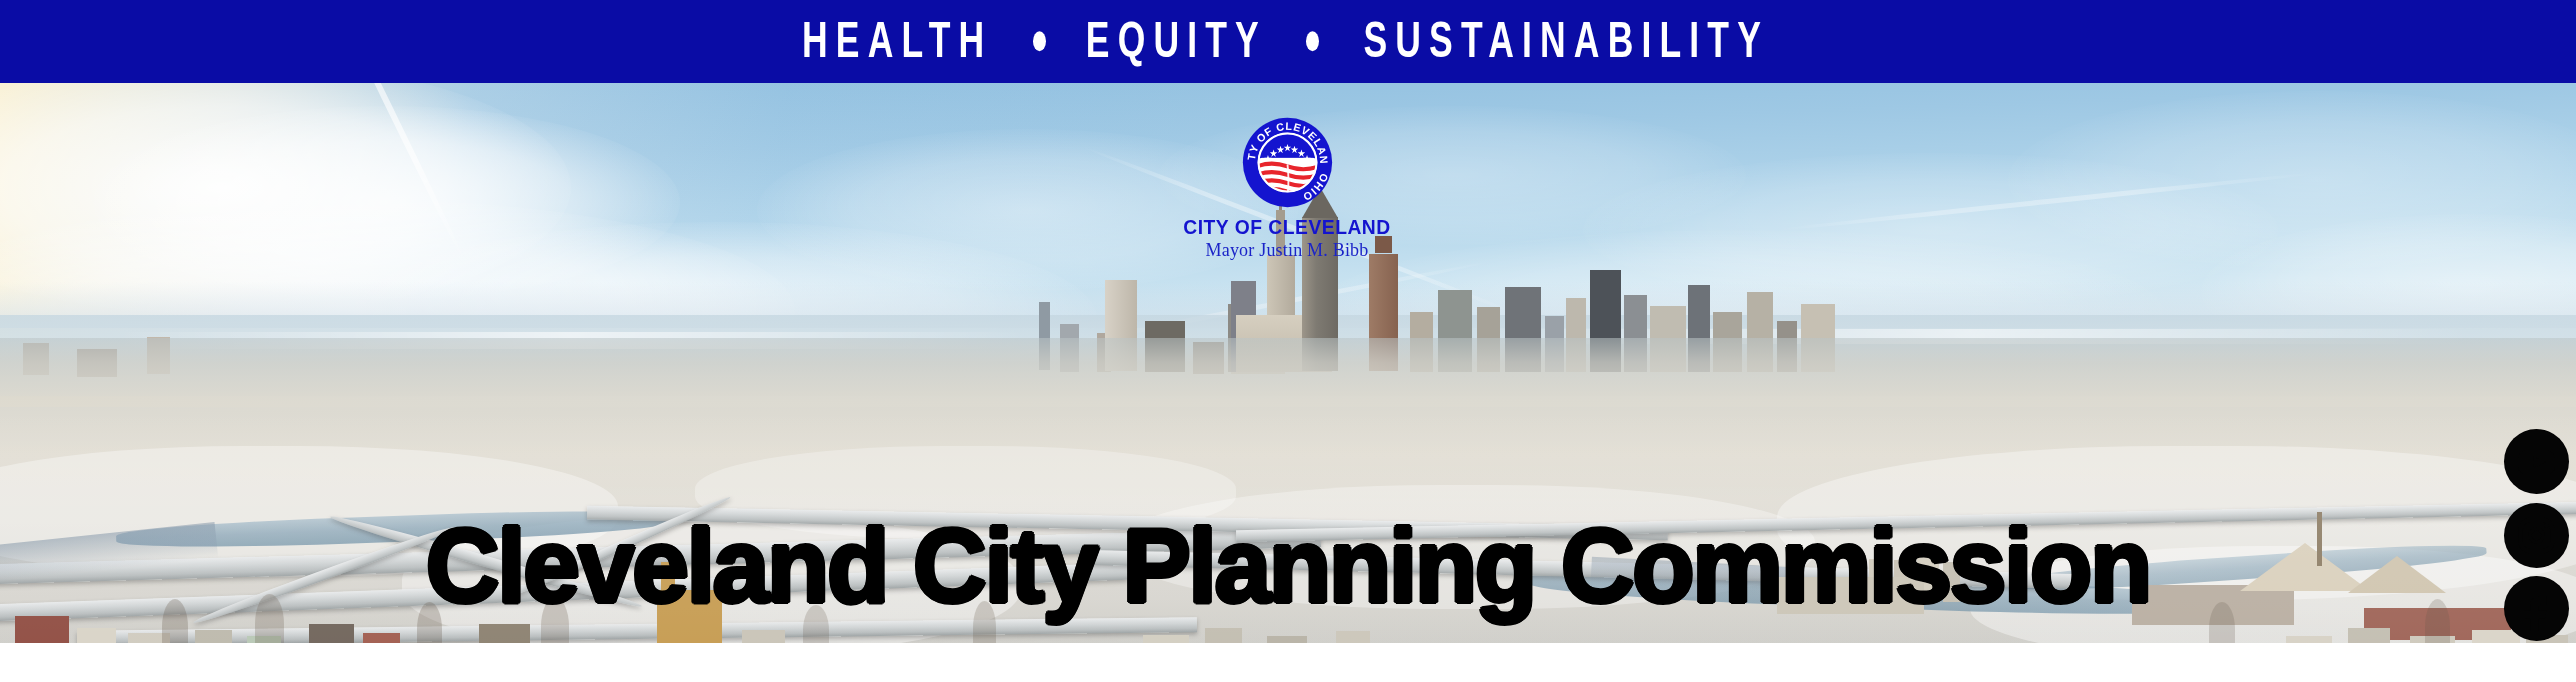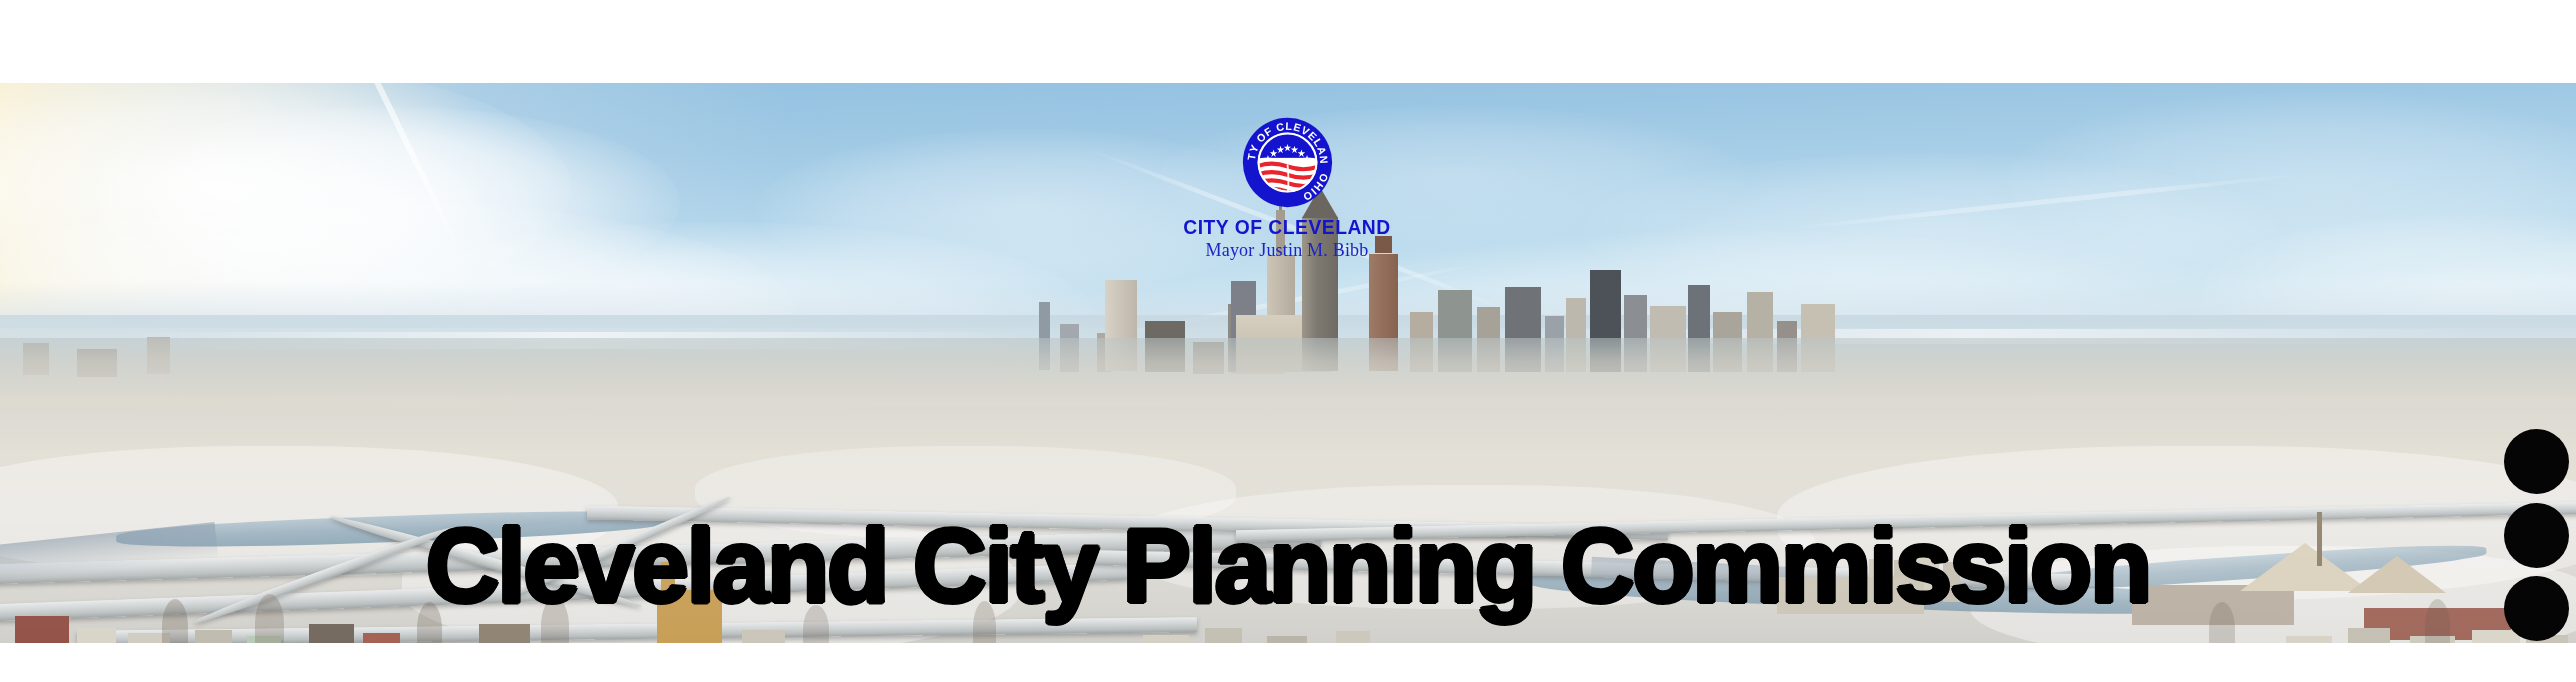--- a/index.html
+++ b/index.html
@@ -288,20 +288,29 @@
     height: 39px;
     background: #ffffff;
     z-index: 35;
   }
 </style>
 </head>
 <body>
 
 <div id="page">
 
+  <div id="tagline-bar">
+    <div class="tagline-inner">
+      <span class="tagline-word">HEALTH</span>
+      <span class="tagline-dot"></span>
+      <span class="tagline-word">EQUITY</span>
+      <span class="tagline-dot"></span>
+      <span class="tagline-word">SUSTAINABILITY</span>
+    </div>
+  </div>
 
   <div id="photo">
 
     <div class="sky"></div>
 
     <div class="cloud" style="left:-124px; top:-23px; width:695px; height:255px;"></div>
     <div class="cloud" style="left:93px; top:23px; width:587px; height:193px; opacity:.85;"></div>
     <div class="cloud" style="left:-93px; top:116px; width:888px; height:224px; opacity:.9;"></div>
     <div class="cloud" style="left:340px; top:139px; width:757px; height:193px; opacity:.7;"></div>
     <div class="cloud" style="left:757px; top:46px; width:541px; height:162px; opacity:.42;"></div>

